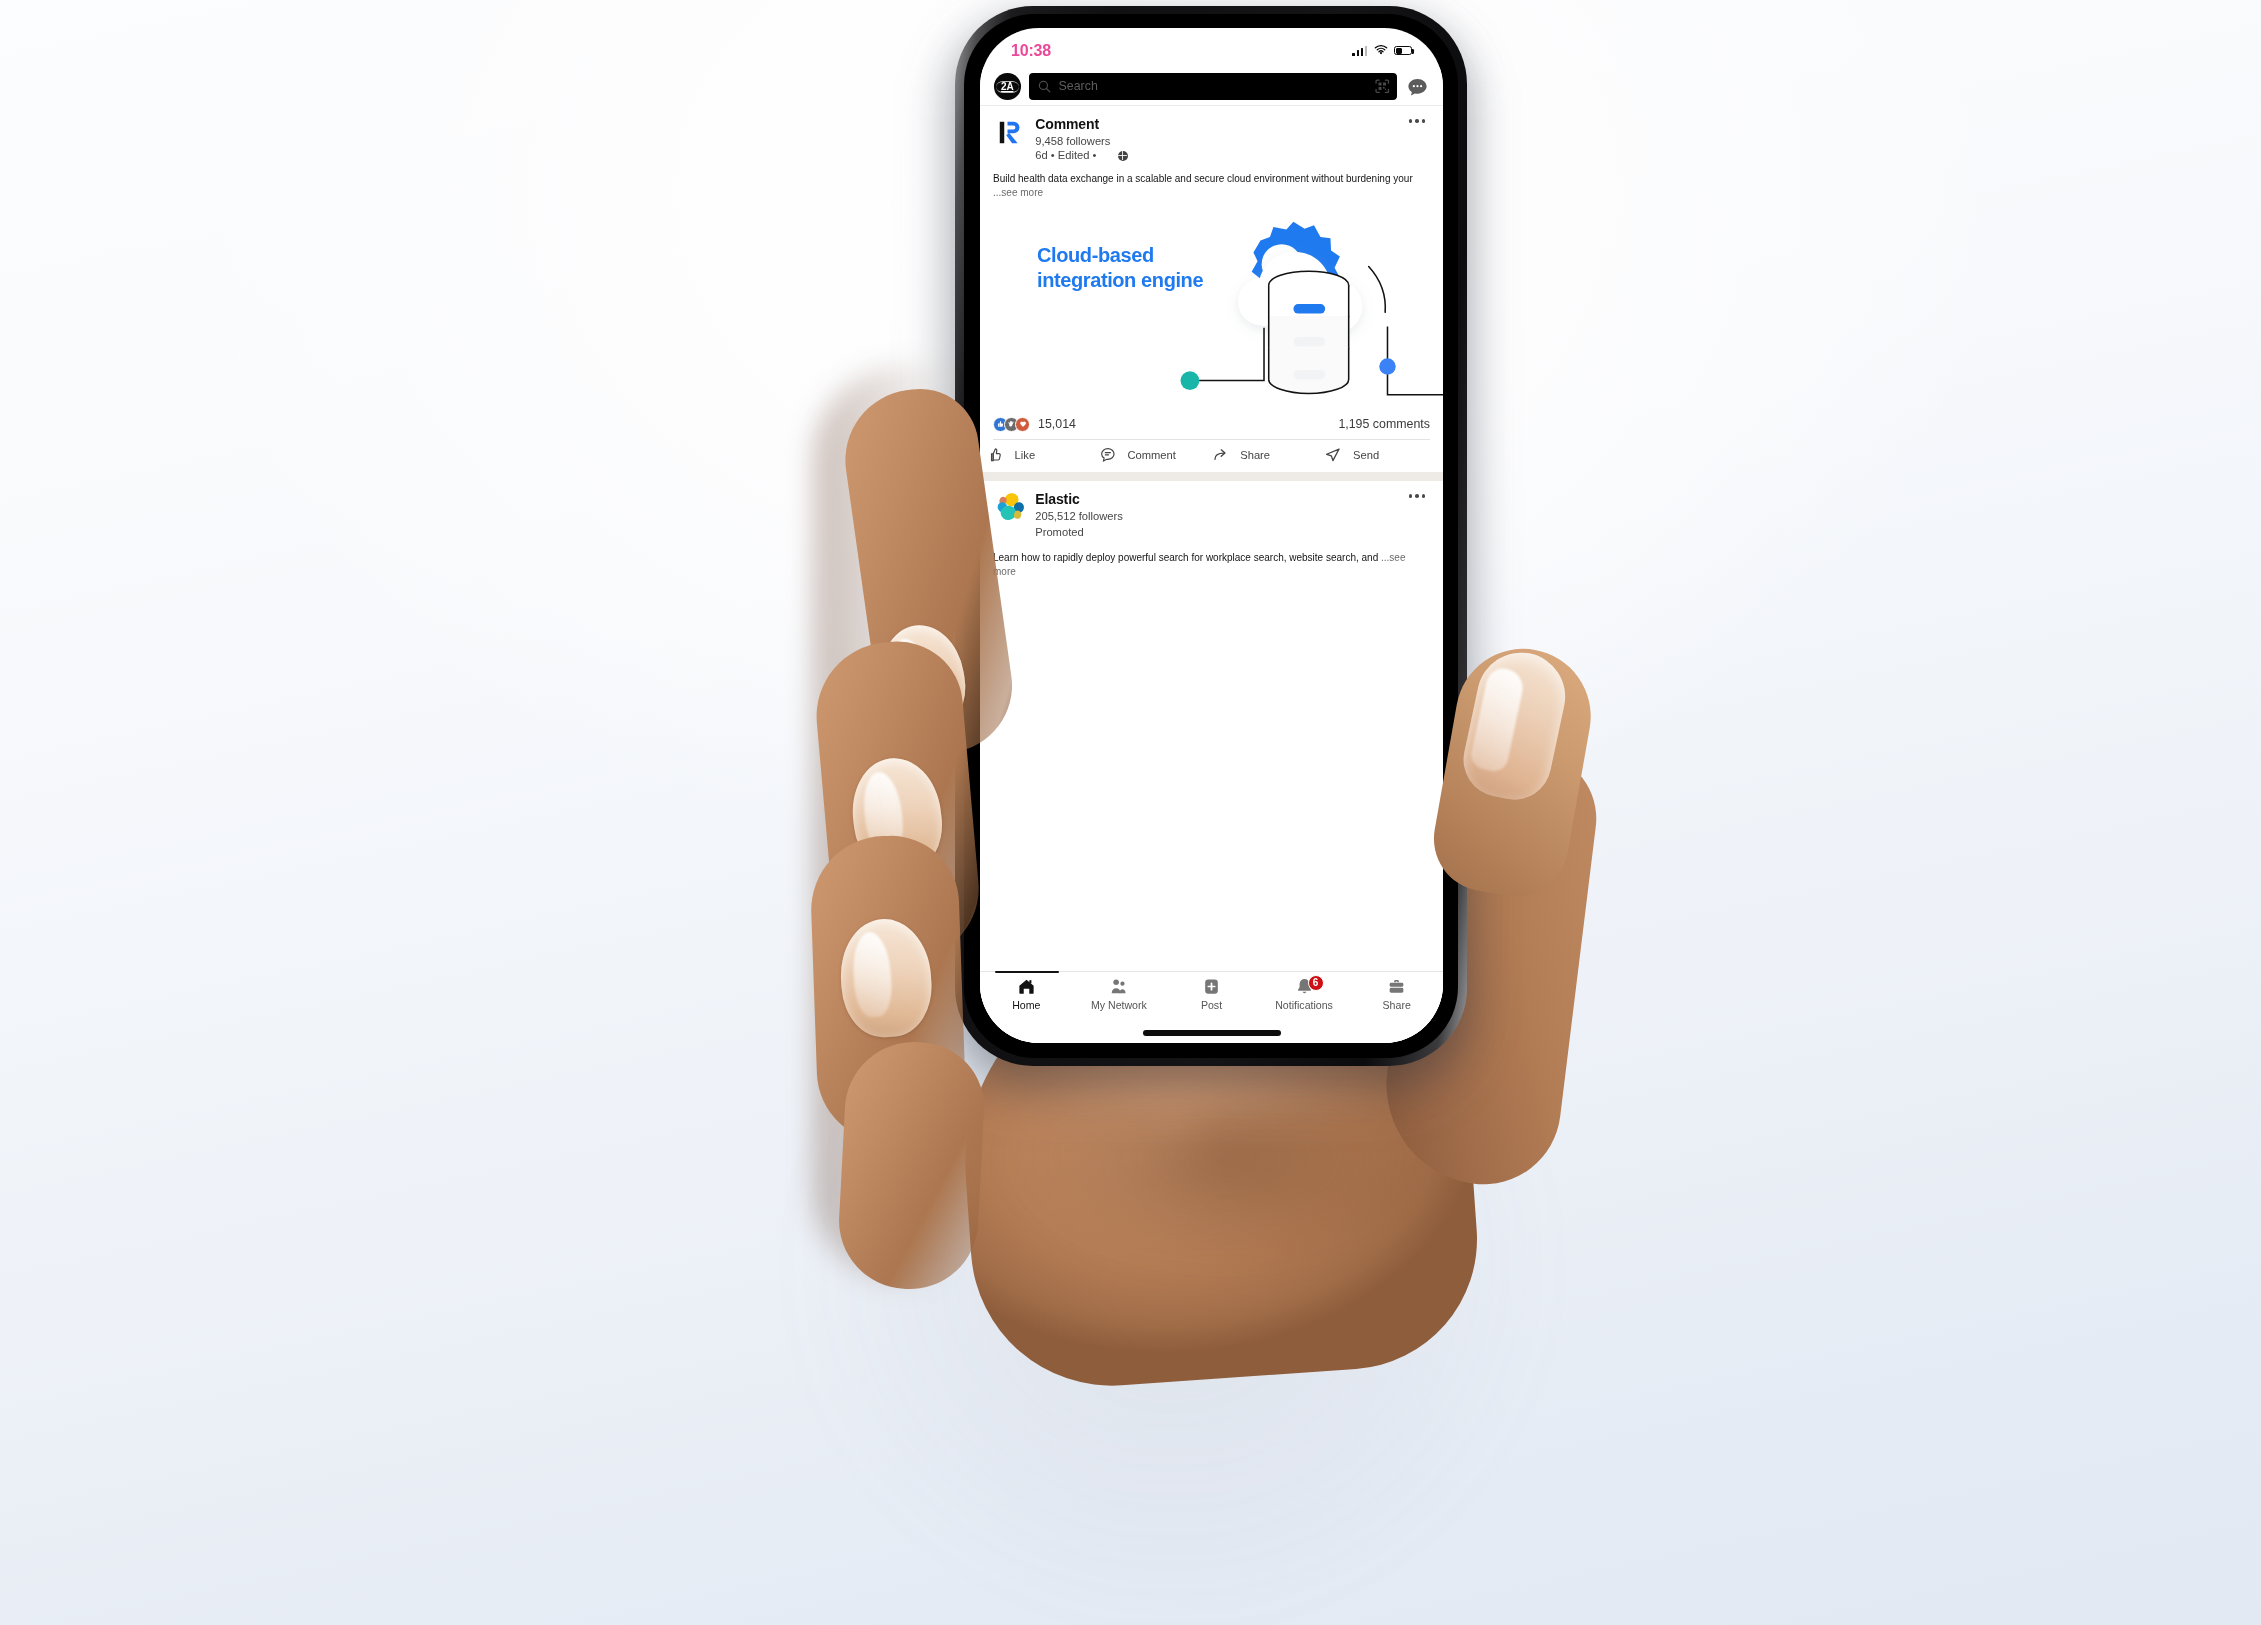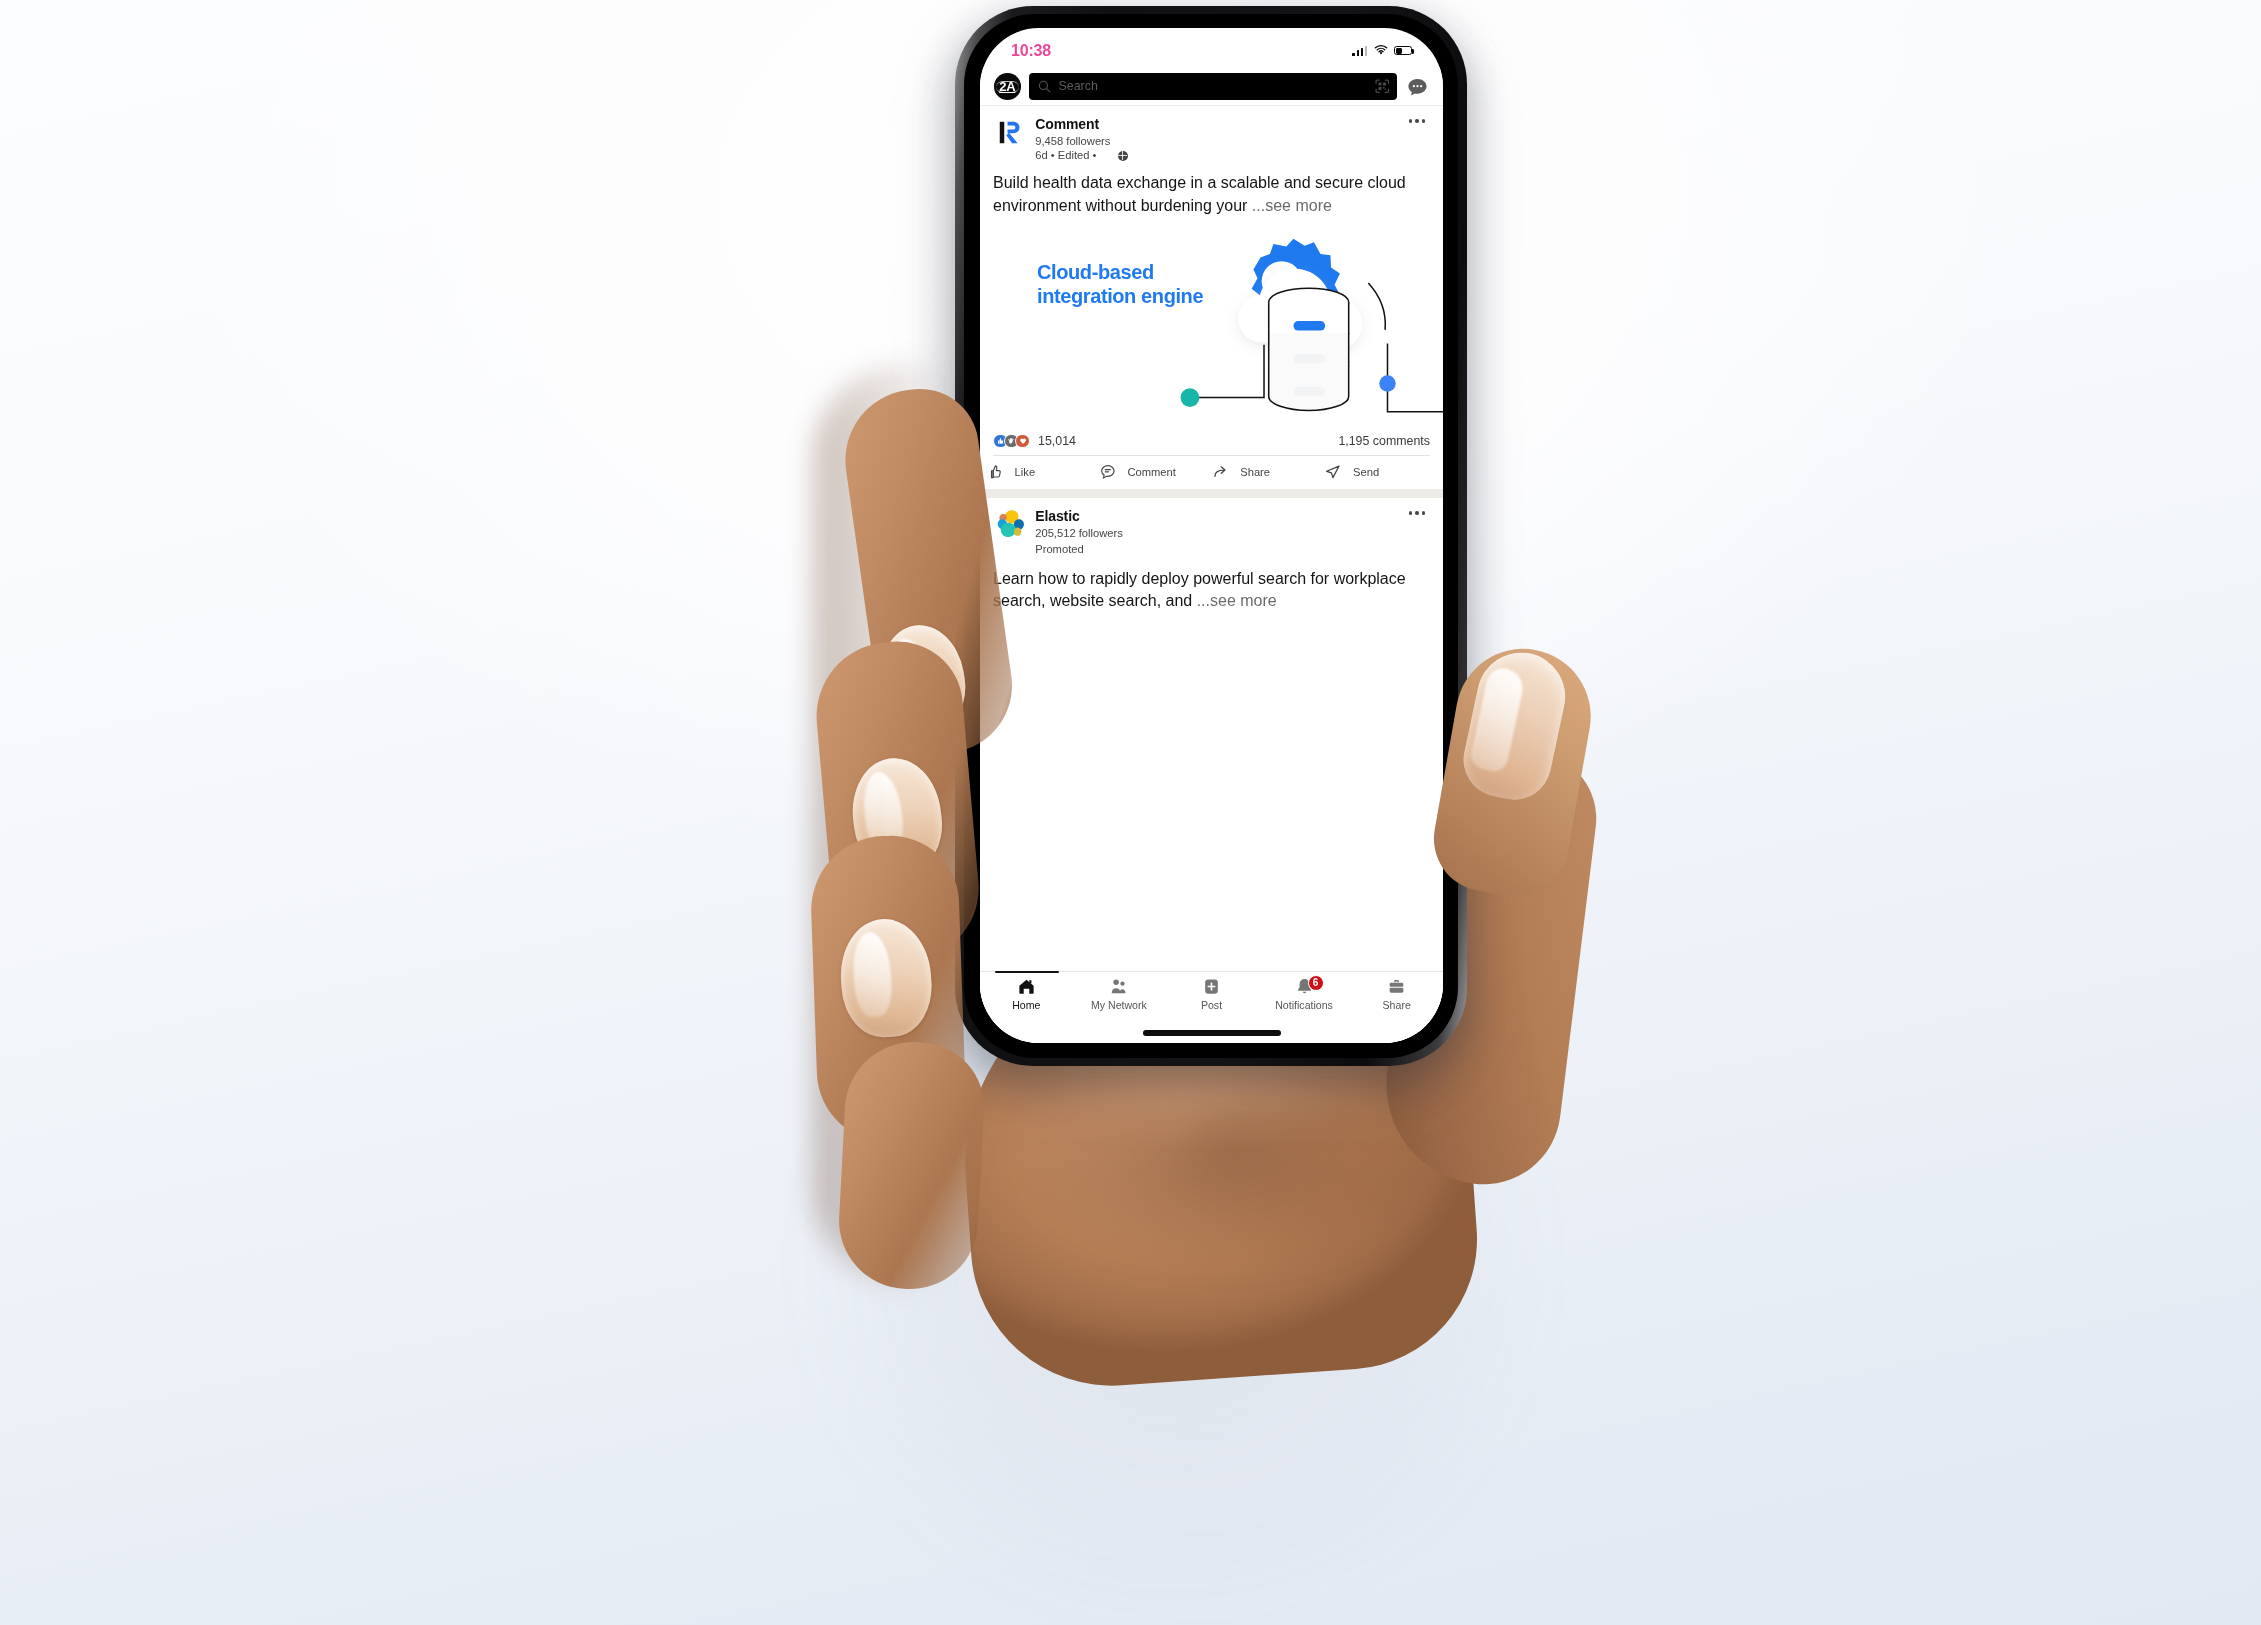--- a/index.html
+++ b/index.html
@@ -162,21 +162,21 @@
     display:flex;align-items:center;justify-content:center;
     position:relative; overflow:hidden;
   }
   .avatar .hexline{
     position:absolute;left:1.8px;right:1.8px;top:7.7px;height:11.8px;
     border-top:0.9px solid rgba(255,255,255,.75);
     border-bottom:0.9px solid rgba(255,255,255,.75);
     transform:skewY(0deg);
     border-radius:60% / 100%;
   }
-  .avatar span{ font-size:13px;font-weight:700;color:#fff;letter-spacing:-0.2px;z-index:2;text-decoration:underline; }
+  .avatar span{ font-size:10px;font-weight:700;color:#fff;letter-spacing:-0.2px;z-index:2;text-decoration:underline; }
   .searchbox{
     flex:1; height:26.5px; background:#000000; border-radius:4.1px;
     display:flex; align-items:center; gap:7px; padding:0 7px 0 8.2px;
   }
   .search-ph{ flex:1; font-size:12.4px; color:#5d5d5d; }
   .msg-ic{ width:23.6px;height:23.6px; display:flex;align-items:center;justify-content:center; }
 
   
   .feed{ position:absolute; left:0; top:78px; width:463px; bottom:0; background:#fff; }
 
@@ -187,21 +187,21 @@
   .ph-name{ font-size:14px; font-weight:700; color:#121212; letter-spacing:-0.1px; line-height:1.16; }
   .ph-sub{ font-size:11.2px; color:#464646; line-height:1.32; margin-top:1.2px;}
   .ph-time{ font-size:11.2px; color:#464646; line-height:1.3; display:flex;align-items:center;gap:21px;}
   .globe{ width:10px;height:10px;border-radius:50%;background:#444;display:inline-block;position:relative;}
   .globe::before{content:"";position:absolute;left:4.1px;top:0.6px;width:1.2px;height:8.8px;background:#fff;opacity:.85;}
   .globe::after{content:"";position:absolute;left:0.9px;top:4.1px;width:8.2px;height:1.2px;background:#fff;opacity:.85;}
   .kebab{ width:26px;height:19px;display:flex;align-items:flex-start;justify-content:center;gap:2.9px;padding-top:3.5px;flex:0 0 26px;}
   .kebab i{ width:3.5px;height:3.5px;border-radius:50%;background:#4a4a4a;display:block;}
 
   .post-body{ padding:9.4px 13px 0 13px; position:relative; }
-  .post-text{ font-size:16px; line-height:1.40; color:#141414; }
+  .post-text{ font-size:10px; line-height:1.40; color:#141414; }
   .seemore{ color:#6b6b6b; }
 
   
   .illus{ position:relative; width:463px; height:200px; margin-top:9.4px; background:#fff; overflow:hidden; }
   .illus-title{
     position:absolute; left:13px; top:33px; width:177px;
     font-size:20px; font-weight:800; line-height:1.24;
     color:#1f7af0; letter-spacing:-0.4px;margin-left:44px;
   }
   .illus-svg{ position:absolute; left:177px; top:0; width:294px; height:200px; }

